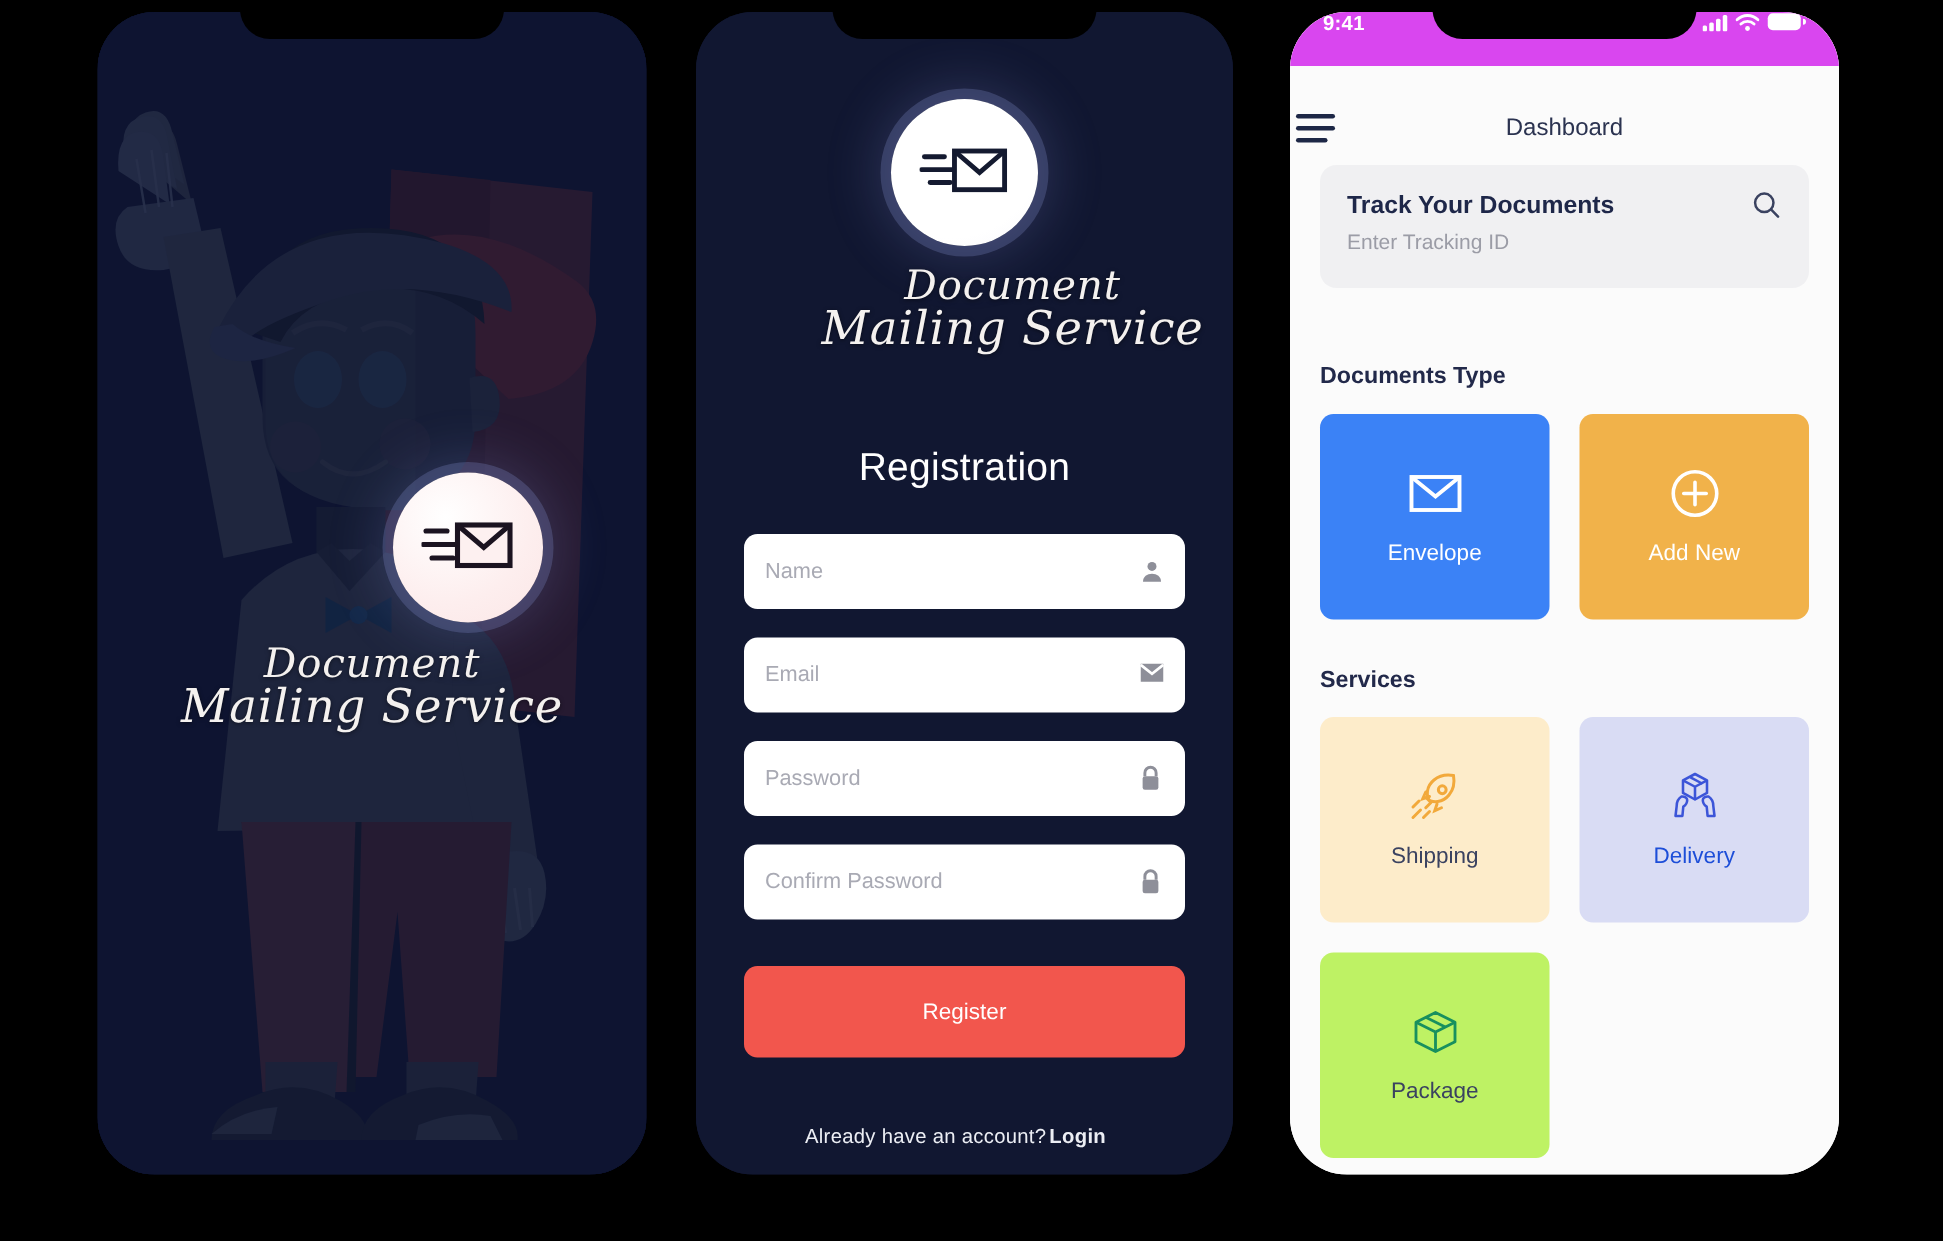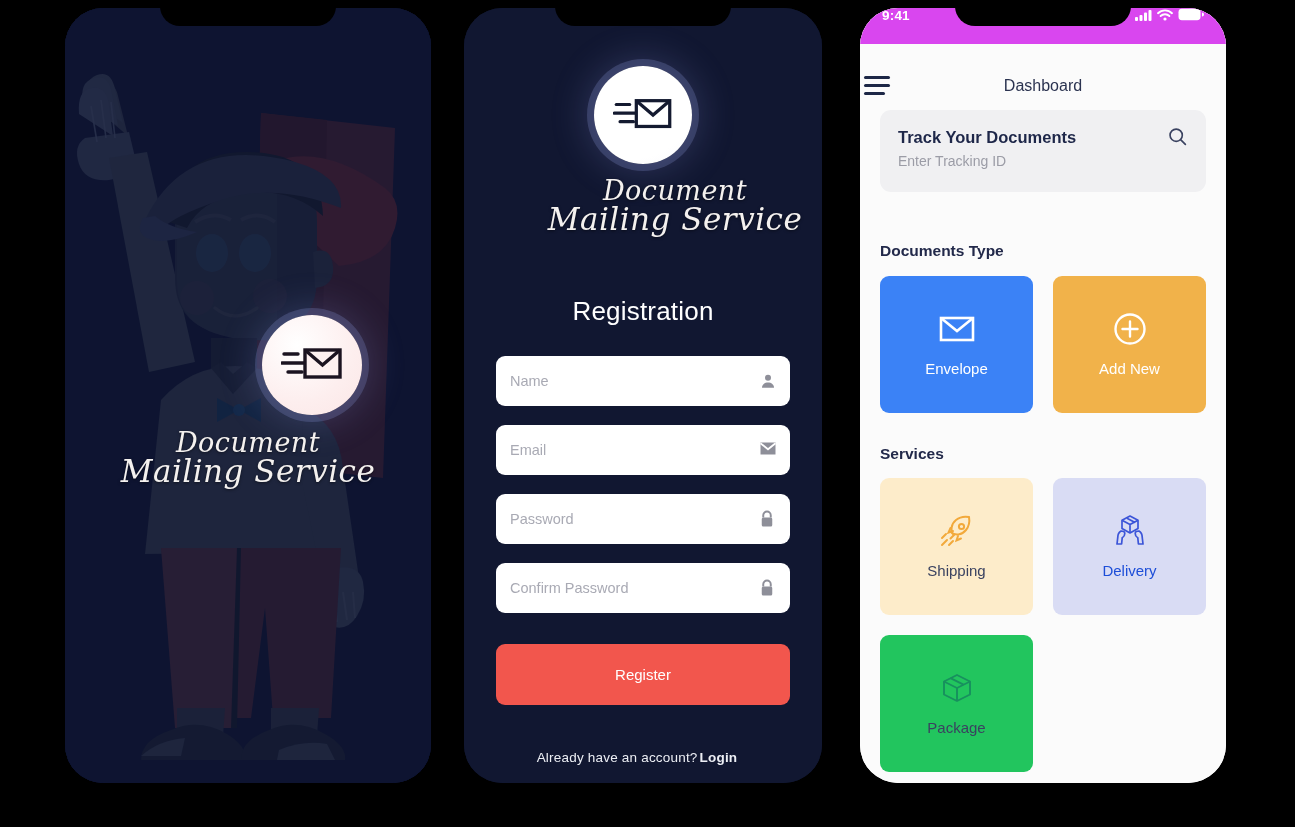--- a/index.html
+++ b/index.html
@@ -386,21 +386,21 @@
                 <path d="M18 2l8 4.2v8.4L18 19l-8-4.4V6.2z"></path>
                 <path d="M10 6.2L18 10.5l8-4.3M18 10.5V19"></path>
                 <path d="M15 4.2l8 4.3"></path>
                 <path d="M9 17c-2.2 1.4-3.2 3.6-3.2 6.2L5 30h4.6l.6-6.2c1.8-1.1 2.6-2.6 2.6-4.4 0-1.6-1.6-2.5-3.8-2.4z"></path>
                 <path d="M27 17c2.2 1.4 3.2 3.6 3.2 6.2L31 30h-4.6l-.6-6.2c-1.8-1.1-2.6-2.6-2.6-4.4 0-1.6 1.6-2.5 3.8-2.4z"></path>
               </svg>
             </span>
             <span class="lbl" style="color:#1d4ed8">Delivery</span>
           </div>
 
-          <div class="card" style="background:#22c55e">
+          <div class="card" style="background:#bef264">
             <span class="icon-wrap">
               <svg width="34" height="32" viewBox="0 0 34 32" fill="none" stroke="#18905e" stroke-width="1.9" stroke-linejoin="round">
                 <path d="M17 3l13 6.5v13L17 29 4 22.5v-13z"></path>
                 <path d="M4 9.5L17 16l13-6.5M17 16v13"></path>
                 <path d="M10.5 6.2l13 6.5"></path>
               </svg>
             </span>
             <span class="lbl" style="color:#3a4260">Package</span>
           </div>
 

